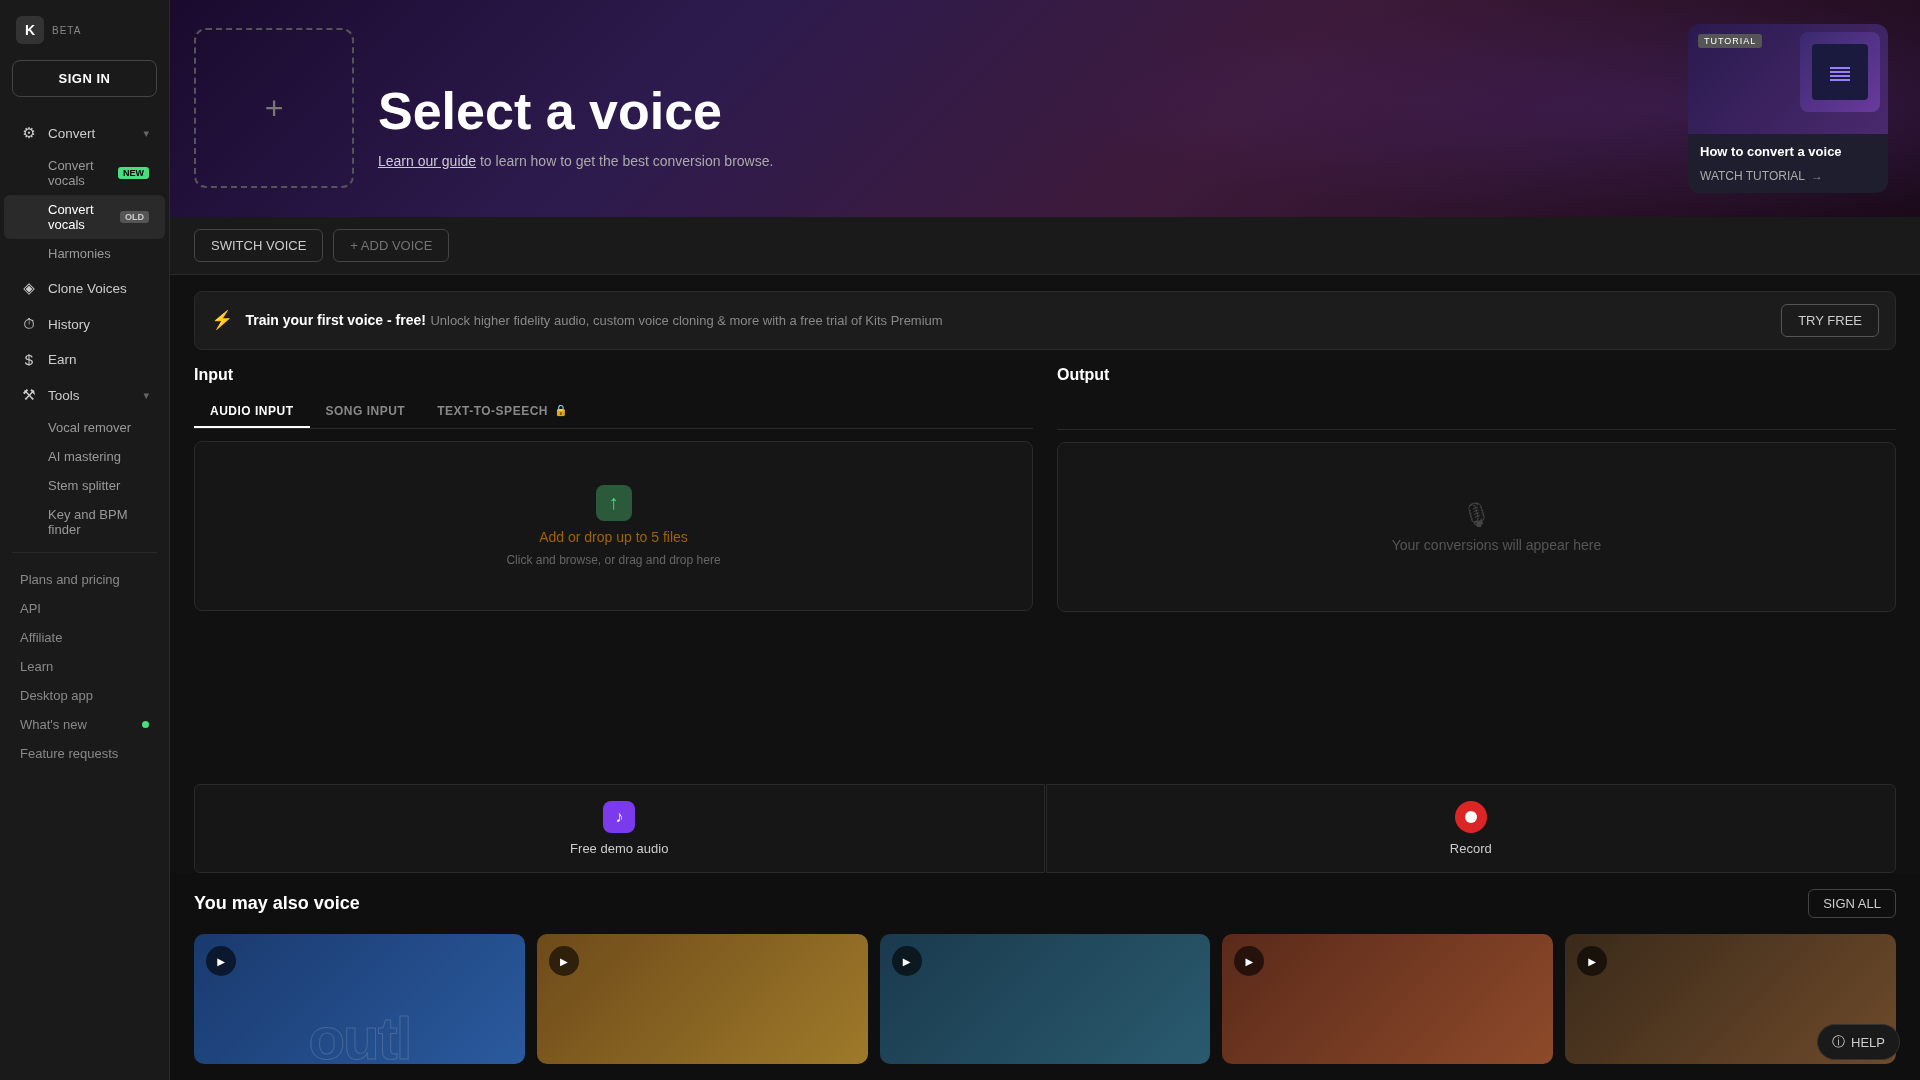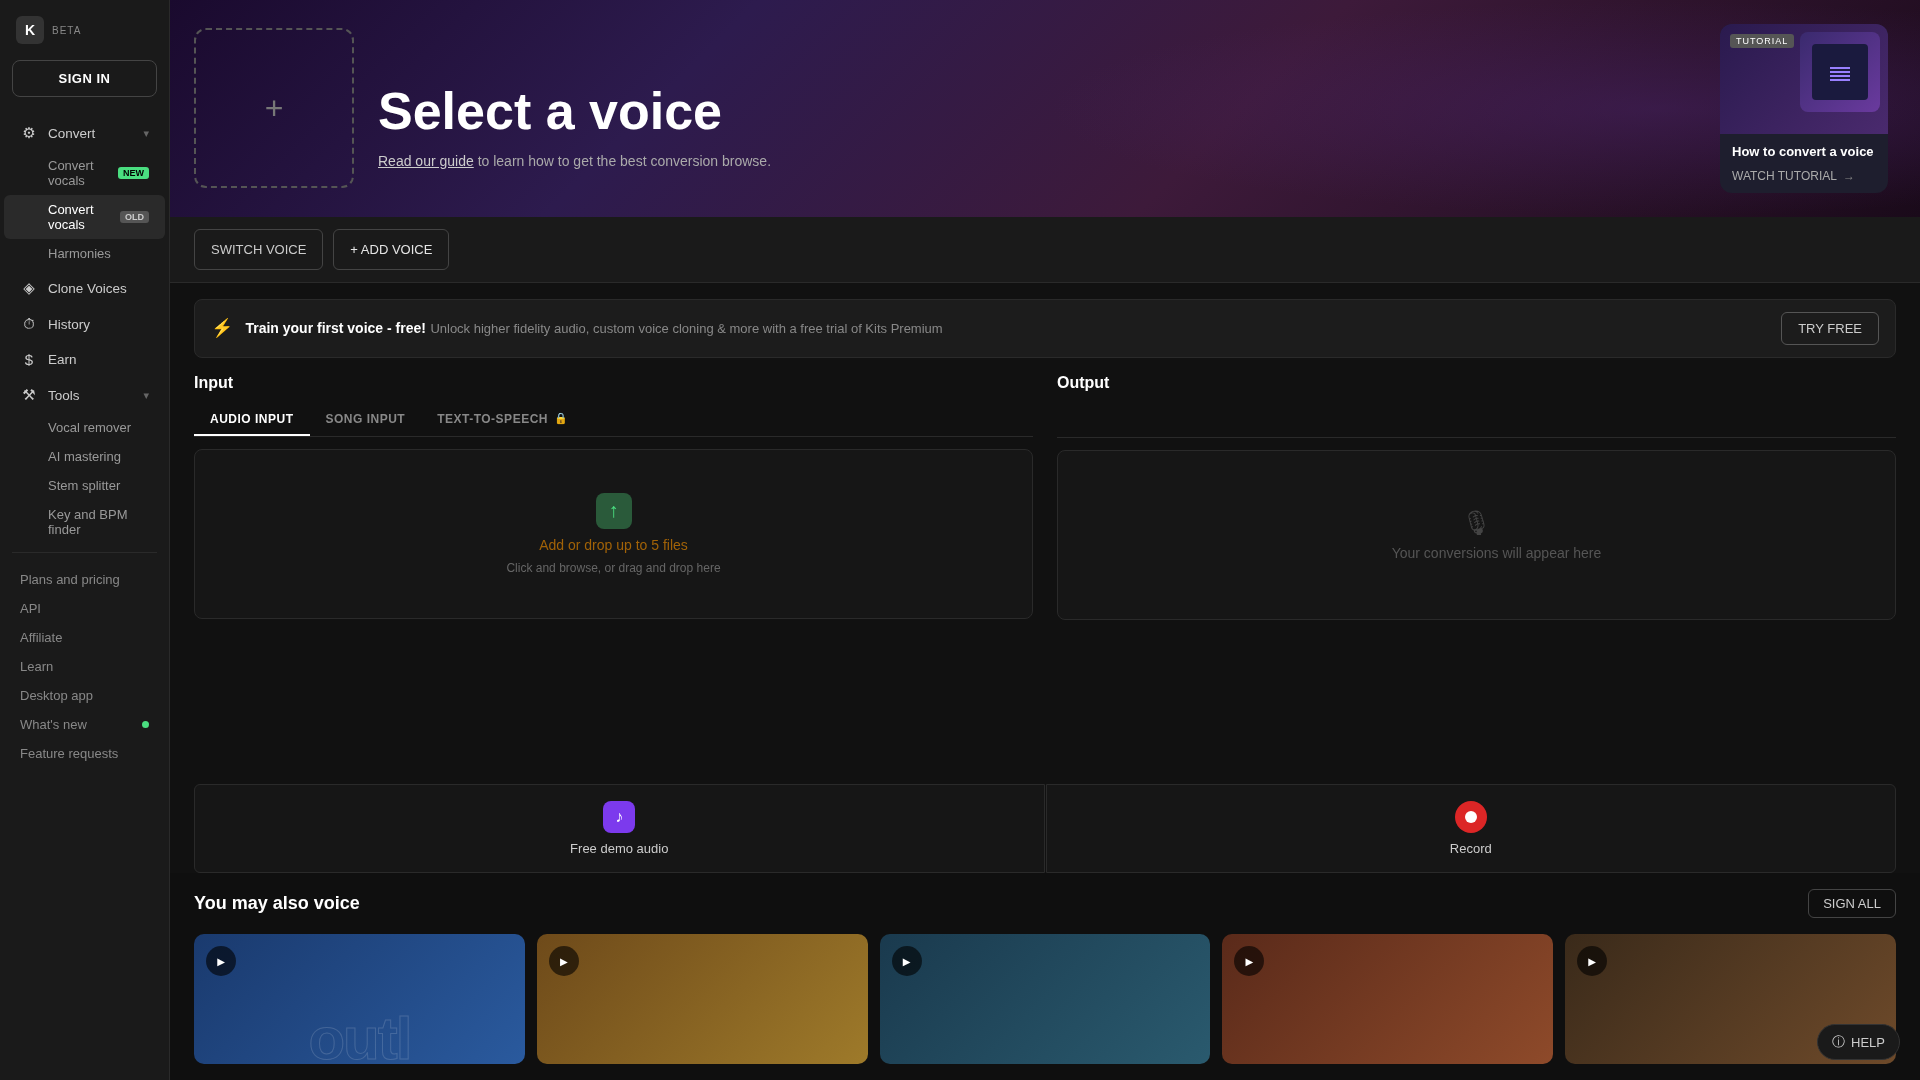--- a/index.html
+++ b/index.html
@@ -188,21 +188,21 @@
       margin-bottom: 12px;
     }
     .hero-subtitle {
       font-size: 14px;
       color: #aaa;
     }
     .hero-subtitle a { color: #ccc; text-decoration: underline; cursor: pointer; }
 
     
     .tutorial-card {
-      width: 168px;
+      width: 200px;
       background: #1e1e2e;
       border-radius: 12px;
       overflow: hidden;
       flex-shrink: 0;
       cursor: pointer;
       z-index: 1;
     }
     .tutorial-thumb {
       width: 100%;
       height: 110px;
@@ -273,34 +273,34 @@
 
     
     .voice-bar {
       background: #1a1a1a;
       padding: 12px 24px;
       display: flex;
       gap: 10px;
       border-bottom: 1px solid #2a2a2a;
     }
     .switch-voice-btn {
-      padding: 12px 16px;
+      padding: 4px 16px;
       border: 1px solid #444;
       border-radius: 6px;
       background: transparent;
       color: #ccc;
       font-size: 13px;
       cursor: pointer;
     }
     .add-voice-btn {
       padding: 8px 16px;
       border: 1px solid #444;
       border-radius: 6px;
       background: transparent;
-      color: #e5e5e5;
+      color: #737373;
       font-size: 13px;
       cursor: pointer;
       display: flex;
       align-items: center;
       gap: 6px;
     }
 
     
     .promo-banner {
       background: #1c1c1c;
@@ -665,21 +665,21 @@
 
 <main class="main">
 
   <div class="hero">
     <div class="voice-placeholder">
       <span>+</span>
     </div>
     <div class="hero-text">
       <h1 class="hero-title">Select a voice</h1>
       <p class="hero-subtitle">
-        <a>Read our guide</a>
+        <a>Learn our guide</a>
         <span> to learn how to get the best conversion browse.</span>
       </p>
     </div>
 
     <div class="tutorial-card">
       <div class="tutorial-thumb">
         <span class="tutorial-badge">TUTORIAL</span>
         <div class="tutorial-thumb-img">
           <div class="tutorial-screen"></div>
         </div>

